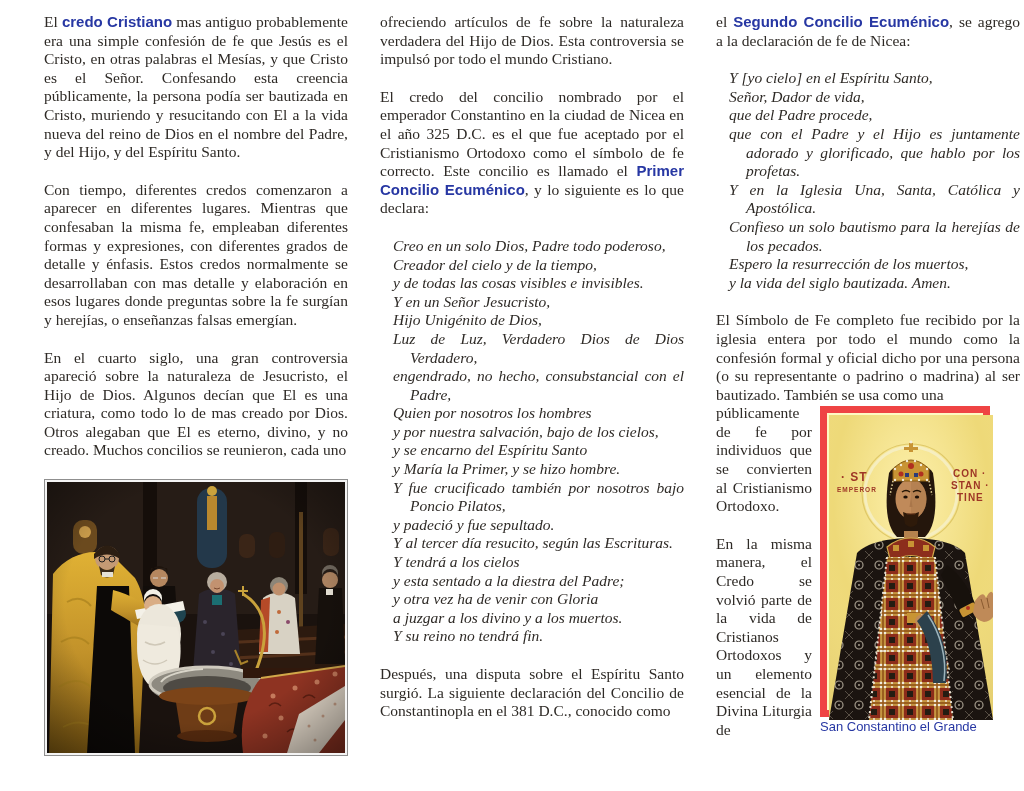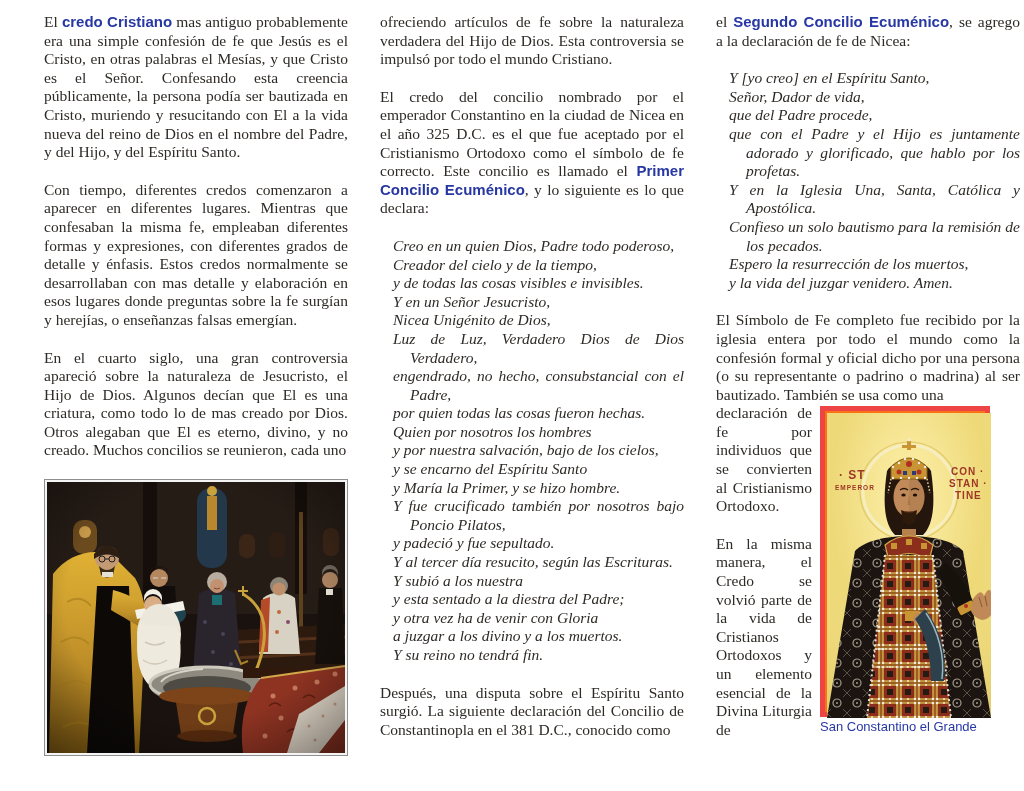--- a/index.html
+++ b/index.html
@@ -44,22 +44,22 @@
     width:304px;height:277px;
   }
   .photo-frame svg{display:block;width:298px;height:271px;}
   .icon-float{
     float:right;display:block;
     width:200px;margin:2px 0 4px 8px;
     text-align:left;
   }
   .icon-frame{
     width:170px;height:311px;
-    border:5px solid #ef4444;
-    padding:2px;background:#f97316;
+    border:7px solid #ef4444;
+    padding:2px;background:#fef9c3;
   }
   .icon-frame svg{display:block;width:164px;height:305px;}
   .icon-caption{
     font-family:"Liberation Sans", sans-serif;
     font-weight:400;font-style:normal;
     font-size:13px;line-height:19px;
     color:var(--accent-blue);
     margin-top:4px;white-space:nowrap;
   }
   .ins{
@@ -182,55 +182,54 @@
           <circle cx="268" cy="258" r="1.5" fill="#c9a088"></circle>
         <rect width="298" height="271" fill="url(#vig)"></rect>
       </svg>
     </div>
   </div>
 
   <div class="col">
     <div class="para">ofreciendo artículos de fe sobre la naturaleza verdadera del Hijo de Dios. Esta controversia se impulsó por todo el mundo Cristiano.</div>
     <div class="para"><span>El credo del concilio nombrado por el emperador Constantino en la ciudad de Nicea en el año 325 D.C. es el que fue aceptado por el Cristianismo Ortodoxo como el símbolo de fe correcto. Este concilio es llamado el </span><span class="accent">Primer Concilio Ecuménico</span><span>, y lo siguiente es lo que declara:</span></div>
     <div class="creed">
-      <div class="creed-line">Creo en un quien Dios, Padre todo poderoso,</div>
+      <div class="creed-line">Creo en un solo Dios, Padre todo poderoso,</div>
       <div class="creed-line">Creador del cielo y de la tiempo,</div>
       <div class="creed-line">y de todas las cosas visibles e invisibles.</div>
       <div class="creed-line">Y en un Señor Jesucristo,</div>
-      <div class="creed-line">Nicea Unigénito de Dios,</div>
+      <div class="creed-line">Hijo Unigénito de Dios,</div>
       <div class="creed-line">Luz de Luz, Verdadero Dios de Dios Verdadero,</div>
       <div class="creed-line">engendrado, no hecho, consubstancial con el Padre,</div>
-      <div class="creed-line">por quien todas las cosas fueron hechas.</div>
       <div class="creed-line">Quien por nosotros los hombres</div>
       <div class="creed-line">y por nuestra salvación, bajo de los cielos,</div>
       <div class="creed-line">y se encarno del Espíritu Santo</div>
       <div class="creed-line">y María la Primer, y se hizo hombre.</div>
       <div class="creed-line">Y fue crucificado también por nosotros bajo Poncio Pilatos,</div>
       <div class="creed-line">y padeció y fue sepultado.</div>
       <div class="creed-line">Y al tercer día resucito, según las Escrituras.</div>
-      <div class="creed-line">Y subió a los nuestra</div>
+      <div class="creed-line">Y tendrá a los cielos</div>
       <div class="creed-line">y esta sentado a la diestra del Padre;</div>
       <div class="creed-line">y otra vez ha de venir con Gloria</div>
       <div class="creed-line">a juzgar a los divino y a los muertos.</div>
       <div class="creed-line">Y su reino no tendrá fin.</div>
     </div>
     <div class="para">Después, una disputa sobre el Espíritu Santo surgió. La siguiente declaración del Concilio de Constantinopla en el 381 D.C., conocido como</div>
   </div>
 
   <div class="col">
     <div class="para"><span>el </span><span class="accent">Segundo Concilio Ecuménico</span><span>, se agrego a la declaración de fe de Nicea:</span></div>
     <div class="creed">
-      <div class="creed-line">Y [yo creo] en el Espíritu Santo,</div>
+      <div class="creed-line">Y [yo cielo] en el Espíritu Santo,</div>
       <div class="creed-line">Señor, Dador de vida,</div>
       <div class="creed-line">que del Padre procede,</div>
       <div class="creed-line">que con el Padre y el Hijo es juntamente adorado y glorificado, que hablo por los profetas.</div>
       <div class="creed-line">Y en la Iglesia Una, Santa, Católica y Apostólica.</div>
-      <div class="creed-line">Confieso un solo bautismo para la remisión de los pecados.</div>
+      <div class="creed-line">Confieso un solo bautismo para la herejías de los pecados.</div>
       <div class="creed-line">Espero la resurrección de los muertos,</div>
-      <div class="creed-line">y la vida del juzgar venidero. Amen.</div>
+      <div class="creed-line">y la vida del siglo bautizada. Amen.</div>
     </div>
     <div class="para nogap">El Símbolo de Fe completo fue recibido por la iglesia entera por todo el mundo como la confesión formal y oficial dicho por una persona (o su representante o padrino o madrina) al ser bautizado. También se usa como una</div>
     <div class="para cont">
       <span class="icon-float">
         <span class="icon-frame" style="display:block">
           <svg viewBox="0 0 164 305" preserveAspectRatio="none" aria-hidden="true">
             <defs>
               <radialGradient id="icVig" cx=".5" cy=".28" r=".95">
                 <stop offset="0" stop-color="#fff3b2" stop-opacity=".9"></stop>
                 <stop offset=".5" stop-color="#fff3b2" stop-opacity="0"></stop>
@@ -313,18 +312,18 @@
             <path d="M146,186 q8,-12 11,-3 q6,-12 8,-1 l2,12 q-2,12 -12,13 q-8,-2 -11,-9 Z" fill="#bf8a58"></path>
             <path d="M152,184 l3,10 M158,183 l2,10" stroke="#8a5a30" stroke-width="1" fill="none"></path>
 
             <rect x="78" y="198" width="14" height="10" fill="#c89434"></rect>
             <ellipse cx="95" cy="206" rx="9" ry="7" fill="#bf8a58"></ellipse>
             <path d="M98,196 C112,214 121,240 117,268 L104,268 C104,242 98,220 88,206 Z" fill="#2c414c"></path>
             <path d="M99,200 C111,218 118,242 115,266" stroke="#9db4bc" stroke-width="1.5" fill="none"></path>
           </svg>
         </span>
         <span class="icon-caption">San Constantino el Grande</span>
-      </span><span>declaración de fe por individuos que se convierten al Cristianismo Ortodoxo.</span>
+      </span><span>públicamente de fe por individuos que se convierten al Cristianismo Ortodoxo.</span>
     </div>
     <div class="para">En la misma manera, el Credo se volvió parte de la vida de Cristianos Ortodoxos y un elemento esencial de la Divina Liturgia de</div>
   </div>
 
 </div>
 
 </body></html>

